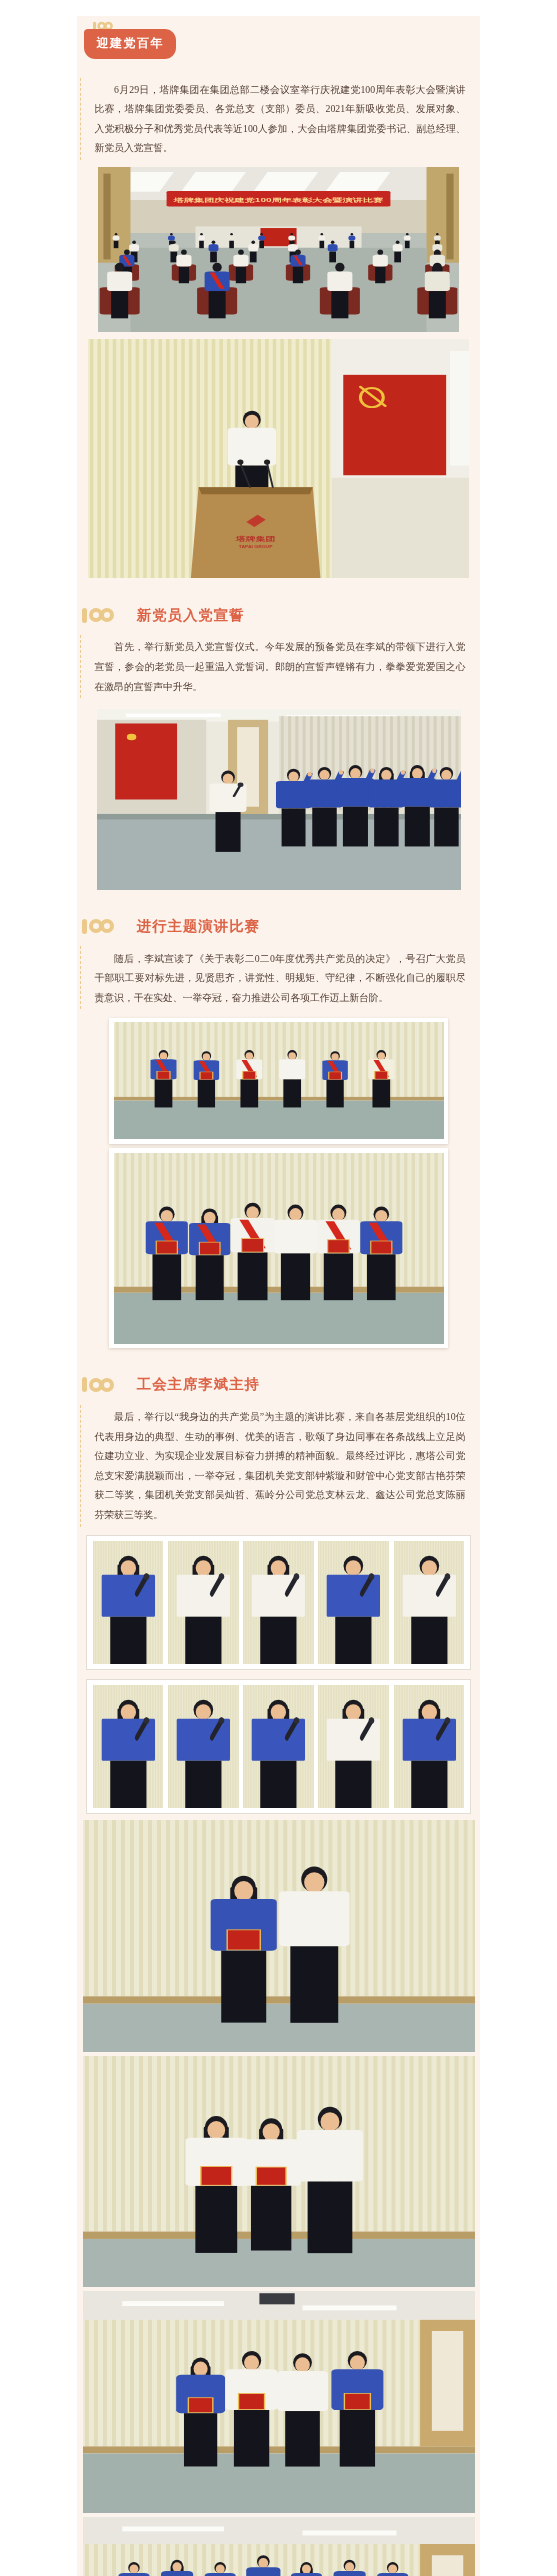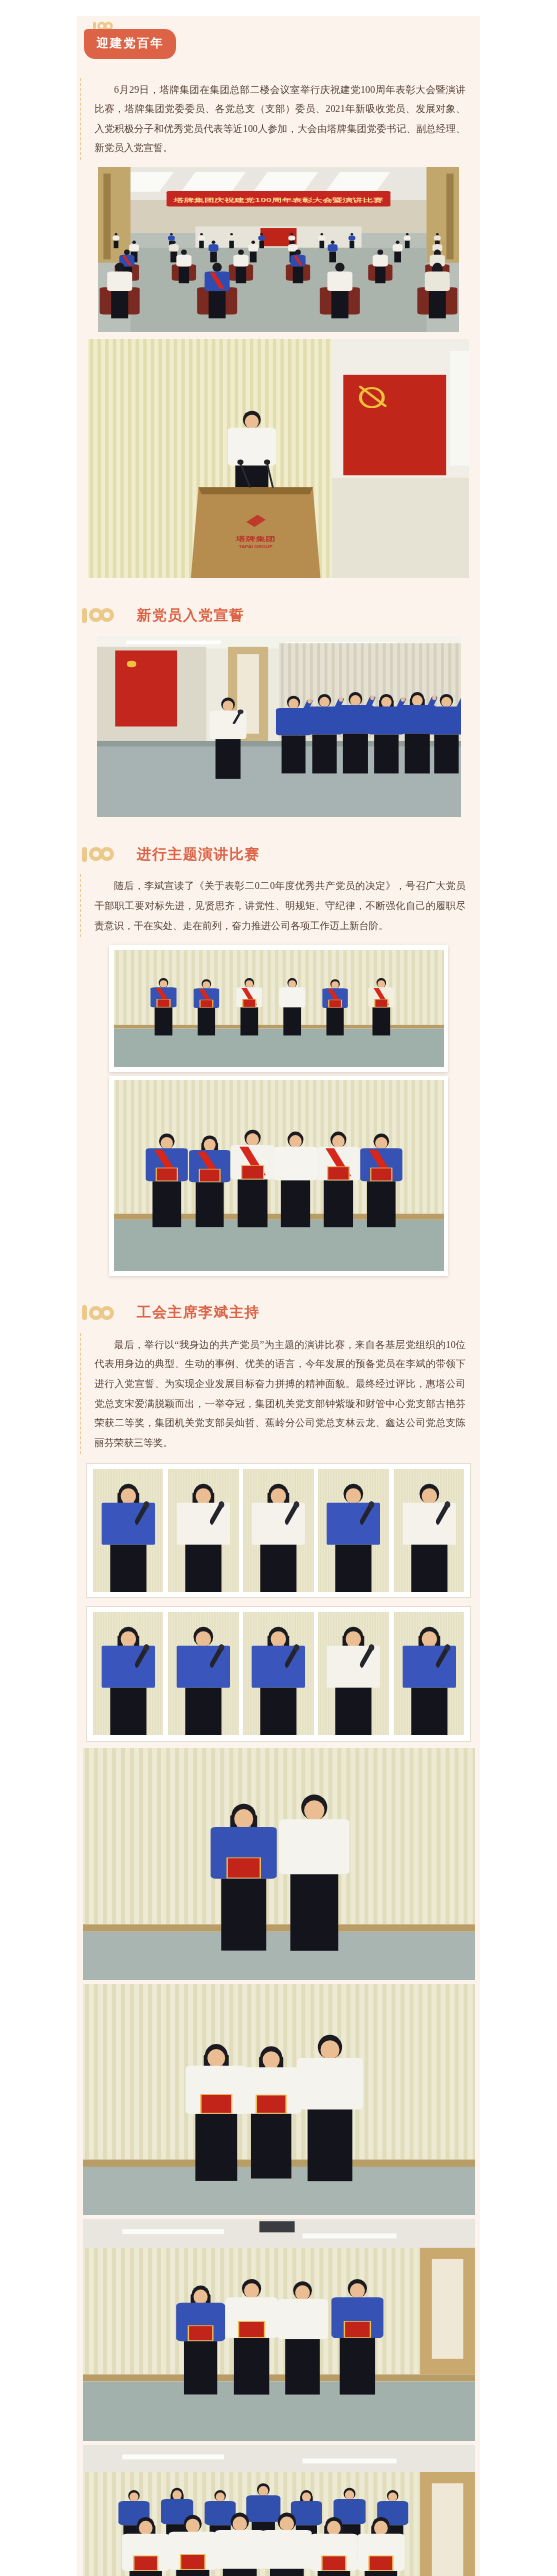--- a/index.html
+++ b/index.html
@@ -249,20 +249,21 @@
     </figure>
 
   <div class="sec-head">
     <span class="logo100" aria-hidden="true">
         <span class="l-bar"></span>
         <span class="l-ring"></span>
         <span class="l-ring l2"></span>
       </span>
     <span class="sec-title">新党员入党宣誓</span>
   </div>
+  <p class="para tight">首先，举行新党员入党宣誓仪式。今年发展的预备党员在李斌的带领下进行入党宣誓，参会的老党员一起重温入党誓词。郎朗的宣誓声铿锵有力，拳拳爱党爱国之心在激昂的宣誓声中升华。</p>
 
   <figure class="ph f3">
       <svg viewBox="0 0 100 100" preserveAspectRatio="none" xmlns="http://www.w3.org/2000/svg">
         <rect x="0" y="0" width="100" height="60" fill="#eceade"></rect>
         <rect x="0" y="0" width="100" height="7" fill="#f3f2eb"></rect>
         <rect x="8" y="2.5" width="26" height="2" fill="#ffffff"></rect>
         <rect x="52" y="3.5" width="30" height="2" fill="#ffffff"></rect>
         <rect x="0" y="6" width="30" height="52" fill="#dbd8ca"></rect>
         <rect x="5" y="8" width="17" height="42" fill="#c3261c"></rect>
         <ellipse cx="9.5" cy="15.5" rx="1.3" ry="1.8" fill="#f2c43e"></ellipse>
@@ -346,21 +347,21 @@
     </figure>
 
   <div class="sec-head">
     <span class="logo100" aria-hidden="true">
         <span class="l-bar"></span>
         <span class="l-ring"></span>
         <span class="l-ring l2"></span>
       </span>
     <span class="sec-title">进行主题演讲比赛</span>
   </div>
-  <p class="para tight">随后，李斌宣读了《关于表彰二0二0年度优秀共产党员的决定》，号召广大党员干部职工要对标先进，见贤思齐，讲党性、明规矩、守纪律，不断强化自己的履职尽责意识，干在实处、走在前列，奋力推进公司各项工作迈上新台阶。</p>
+  <p class="para tight">随后，李斌宣读了《关于表彰二0二0年度优秀共产党员的决定》，号召广大党员干部职工要对标先进，见贤思齐，讲党性、明规矩、守纪律，不断强化自己的履职尽责意识，干在实处、一举夺冠，奋力推进公司各项工作迈上新台阶。</p>
 
   <div class="card">
     <figure class="ph inner4" style="margin:0">
         <svg viewBox="0 0 100 100" preserveAspectRatio="none" xmlns="http://www.w3.org/2000/svg">
           <rect x="0" y="0" width="100" height="64" fill="#edead3"></rect>
           <rect x="0.5" y="0" width="1" height="64" fill="#d9d2ab" opacity="0.6"></rect>
           <rect x="2.8" y="0" width="1" height="64" fill="#d9d2ab" opacity="0.6"></rect>
           <rect x="5.1" y="0" width="1" height="64" fill="#d9d2ab" opacity="0.6"></rect>
           <rect x="7.3999999999999995" y="0" width="1" height="64" fill="#d9d2ab" opacity="0.6"></rect>
           <rect x="9.7" y="0" width="1" height="64" fill="#d9d2ab" opacity="0.6"></rect>
@@ -533,21 +534,21 @@
   </div>
 
   <div class="sec-head">
     <span class="logo100" aria-hidden="true">
         <span class="l-bar"></span>
         <span class="l-ring"></span>
         <span class="l-ring l2"></span>
       </span>
     <span class="sec-title">工会主席李斌主持</span>
   </div>
-  <p class="para tight">最后，举行以“我身边的共产党员”为主题的演讲比赛，来自各基层党组织的10位代表用身边的典型、生动的事例、优美的语言，今年发展的预备党员在李斌的带领下进行入党宣誓、为实现企业发展目标奋力拼搏的精神面貌。最终经过评比，惠塔公司党总支宋爱满脱颖而出，一举夺冠，集团机关党支部钟紫璇和财管中心党支部古艳芬荣获二等奖，集团机关党支部吴灿哲、蕉岭分公司党总支林云龙、鑫达公司党总支陈丽芬荣获三等奖。</p>
+  <p class="para tight">最后，举行以“我身边的共产党员”为主题的演讲比赛，来自各基层党组织的10位代表用身边的典型、生动的事例、优美的语言，歌颂了身边同事在各条战线上立足岗位建功立业、为实现企业发展目标奋力拼搏的精神面貌。最终经过评比，惠塔公司党总支宋爱满脱颖而出，一举夺冠，集团机关党支部钟紫璇和财管中心党支部古艳芬荣获二等奖，集团机关党支部吴灿哲、蕉岭分公司党总支林云龙、鑫达公司党总支陈丽芬荣获三等奖。</p>
 
   <div class="collage">
     <div class="cell">
         <svg viewBox="0 0 100 100" preserveAspectRatio="none" xmlns="http://www.w3.org/2000/svg">
           <rect x="0" y="0" width="100" height="100" fill="#edead3"></rect>
           <rect x="0.5" y="0" width="1" height="100" fill="#d9d2ab" opacity="0.6"></rect>
           <rect x="2.8" y="0" width="1" height="100" fill="#d9d2ab" opacity="0.6"></rect>
           <rect x="5.1" y="0" width="1" height="100" fill="#d9d2ab" opacity="0.6"></rect>
           <rect x="7.3999999999999995" y="0" width="1" height="100" fill="#d9d2ab" opacity="0.6"></rect>
           <rect x="9.7" y="0" width="1" height="100" fill="#d9d2ab" opacity="0.6"></rect>

